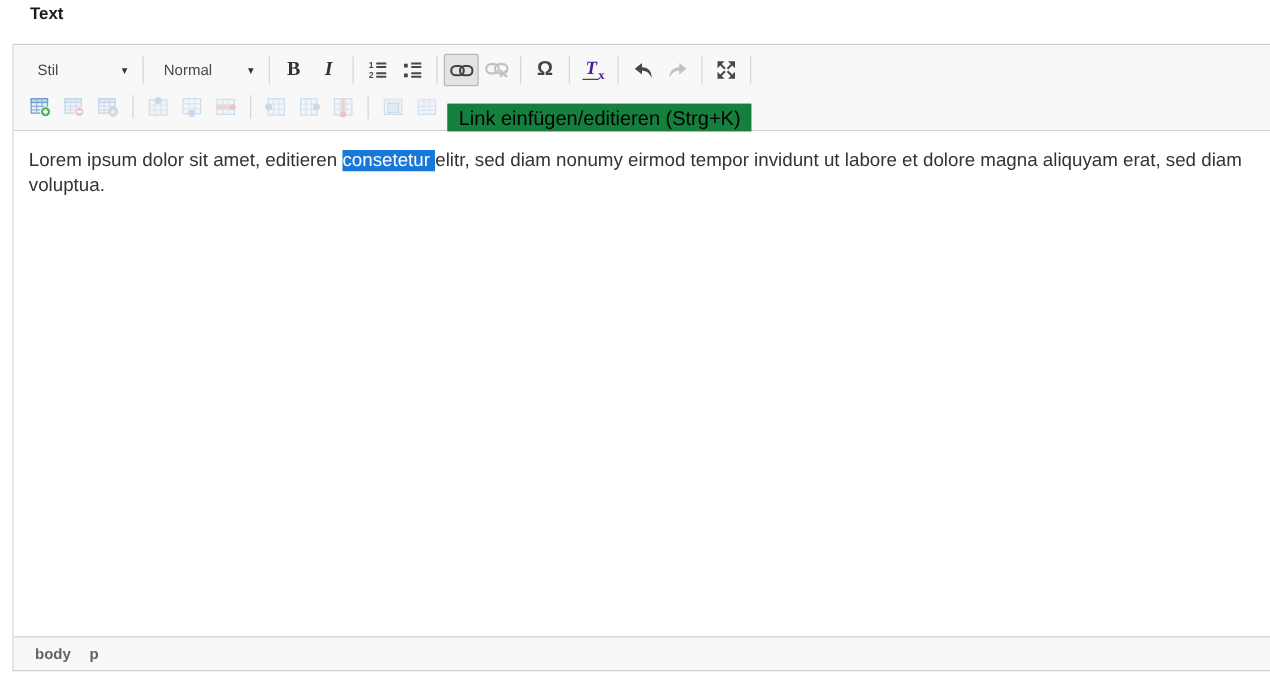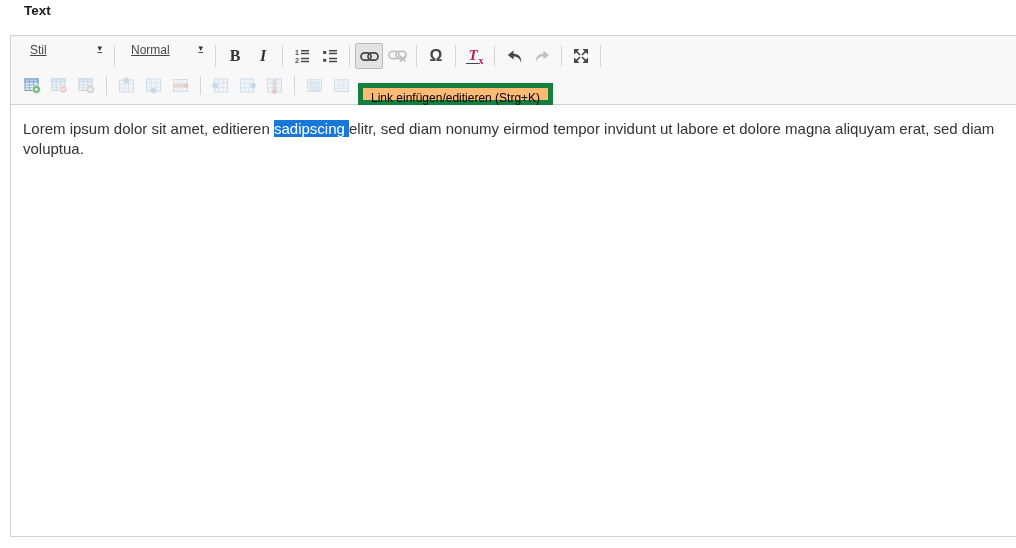--- a/index.html
+++ b/index.html
@@ -14,47 +14,47 @@
 
   
   .cke-top { background:#f8f8f8; border-bottom:1px solid #d1d1d1; padding:5px 0 6px 8px; }
   .tb-row { display:flex; align-items:center; }
   .tb-row1 { height:30px; }
   .tb-row2 { height:26px; margin-top:1px; }
 
   .sep  { width:1px; height:22px; background:#d5d5d5; margin:0 5px; flex:0 0 auto; }
   .sep2 { width:1px; height:19px; background:#d5d5d5; margin:0 6px; flex:0 0 auto; }
 
-  .combo { width:90px; height:26px; display:flex; 
+  .combo { width:90px; height:26px; display:flex; align-items:center;
            justify-content:space-between; padding:0 7px 0 11px; color:#484848;
-           font-size:12px; cursor:default; flex:0 0 auto;text-decoration:underline; }
+           font-size:12px; cursor:default; flex:0 0 auto; }
   .combo-arrow { font-size:9px; color:#333; }
 
   .btn { width:28px; height:26px; display:flex; align-items:center;
          justify-content:center; border:1px solid transparent; border-radius:2px;
          flex:0 0 auto; cursor:default; }
   .btn.active   { background:#e3e3e3; border-color:#b8b8b8; }
   .btn.disabled { opacity:.3; }
   .tb-row2 .btn { width:27px; height:24px; }
   .tb-row2 .btn.disabled { opacity:.38; }
 
   .glyph-b { font-family:"Liberation Serif", serif; font-weight:bold;
              font-size:16px; color:#333; }
   .glyph-i { font-family:"Liberation Serif", serif; font-style:italic;
              font-weight:bold; font-size:16px; color:#333; }
   .glyph-omega { font-size:16px; font-weight:600; color:#444; }
-  .tx { font-family:"Liberation Serif", serif; color:#be185d; }
+  .tx { font-family:"Liberation Serif", serif; color:#4c1d95; }
   .tx .t { font-style:italic; font-size:15px; font-weight:bold;
            border-bottom:1.5px solid #444; padding:0 1px 0 2px; }
   .tx .x { font-size:10px; font-weight:bold; vertical-align:-4px; }
 
   
   .tooltip { position:absolute; left:358px; top:83px; height:22px;
-             background:#fdba74; border:5px solid #15803d; padding:3px 8px 0 8px;
-             font-size:12px; color:#000; white-space:nowrap; z-index:20; }
+             background:#15803d; border:1px solid #15803d; padding:3px 8px 0 8px;
+             font-size:16px; color:#000; white-space:nowrap; z-index:20; }
 
   
   .cke-contents { height:404px; background:#fff; padding:14px 12px;
                   font-size:15px; color:#333; line-height:1.35; cursor:text; }
   .cke-contents p { margin:0; }
   .sel { background:var(--sel, #1778d9); color:#fff; white-space:pre; }
 
   
   .cke-bottom { height:26px; background:#f8f8f8; border-top:1px solid #d1d1d1;
                 display:flex; align-items:center; padding-left:17px; gap:15px; }
@@ -246,18 +246,22 @@
           <rect x="1.5" y="2.5" width="14" height="12" fill="#eaf2fa" stroke="#8cb2d6"></rect>
           <rect x="1.5" y="2.5" width="14" height="2.6" fill="#cfe1f2"></rect>
           <path d="M6.2 2.5 V14.5 M10.8 2.5 V14.5 M1.5 8 H15.5 M1.5 11.2 H15.5" stroke="#a9c6e2" fill="none"></path>
           <rect x="6.2" y="5.1" width="4.6" height="2.9" fill="#cfe3f4"></rect>
         </svg>
         </a>
     </div>
   </div>
 
   <div class="cke-contents">
-    <p><span>Lorem ipsum dolor sit amet, editieren </span><span class="sel">sadipscing </span><span>elitr, sed diam nonumy eirmod tempor invidunt ut labore et dolore magna aliquyam erat, sed diam voluptua.</span></p>
+    <p><span>Lorem ipsum dolor sit amet, editieren </span><span class="sel">consetetur </span><span>elitr, sed diam nonumy eirmod tempor invidunt ut labore et dolore magna aliquyam erat, sed diam voluptua.</span></p>
   </div>
 
+  <div class="cke-bottom">
+    <a class="path-item">body</a>
+    <a class="path-item">p</a>
+  </div>
 </div>
 
 <div class="tooltip">Link einfügen/editieren (Strg+K)</div>
 
 </body></html>

